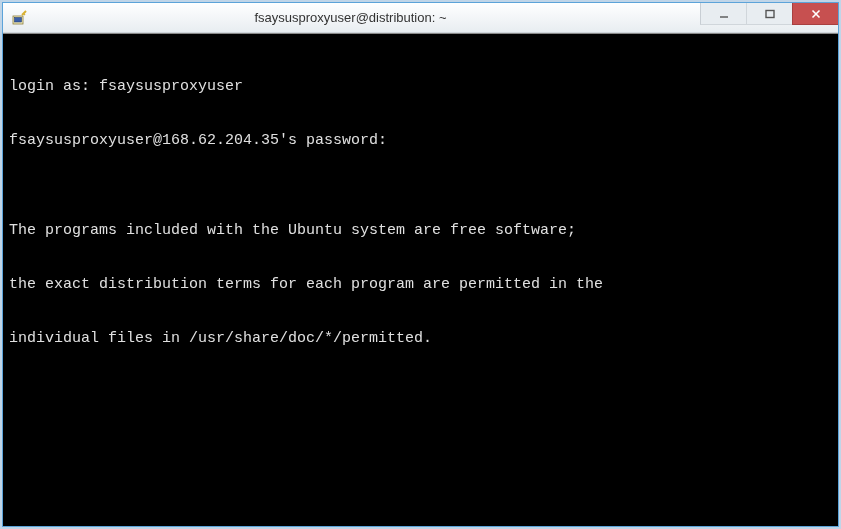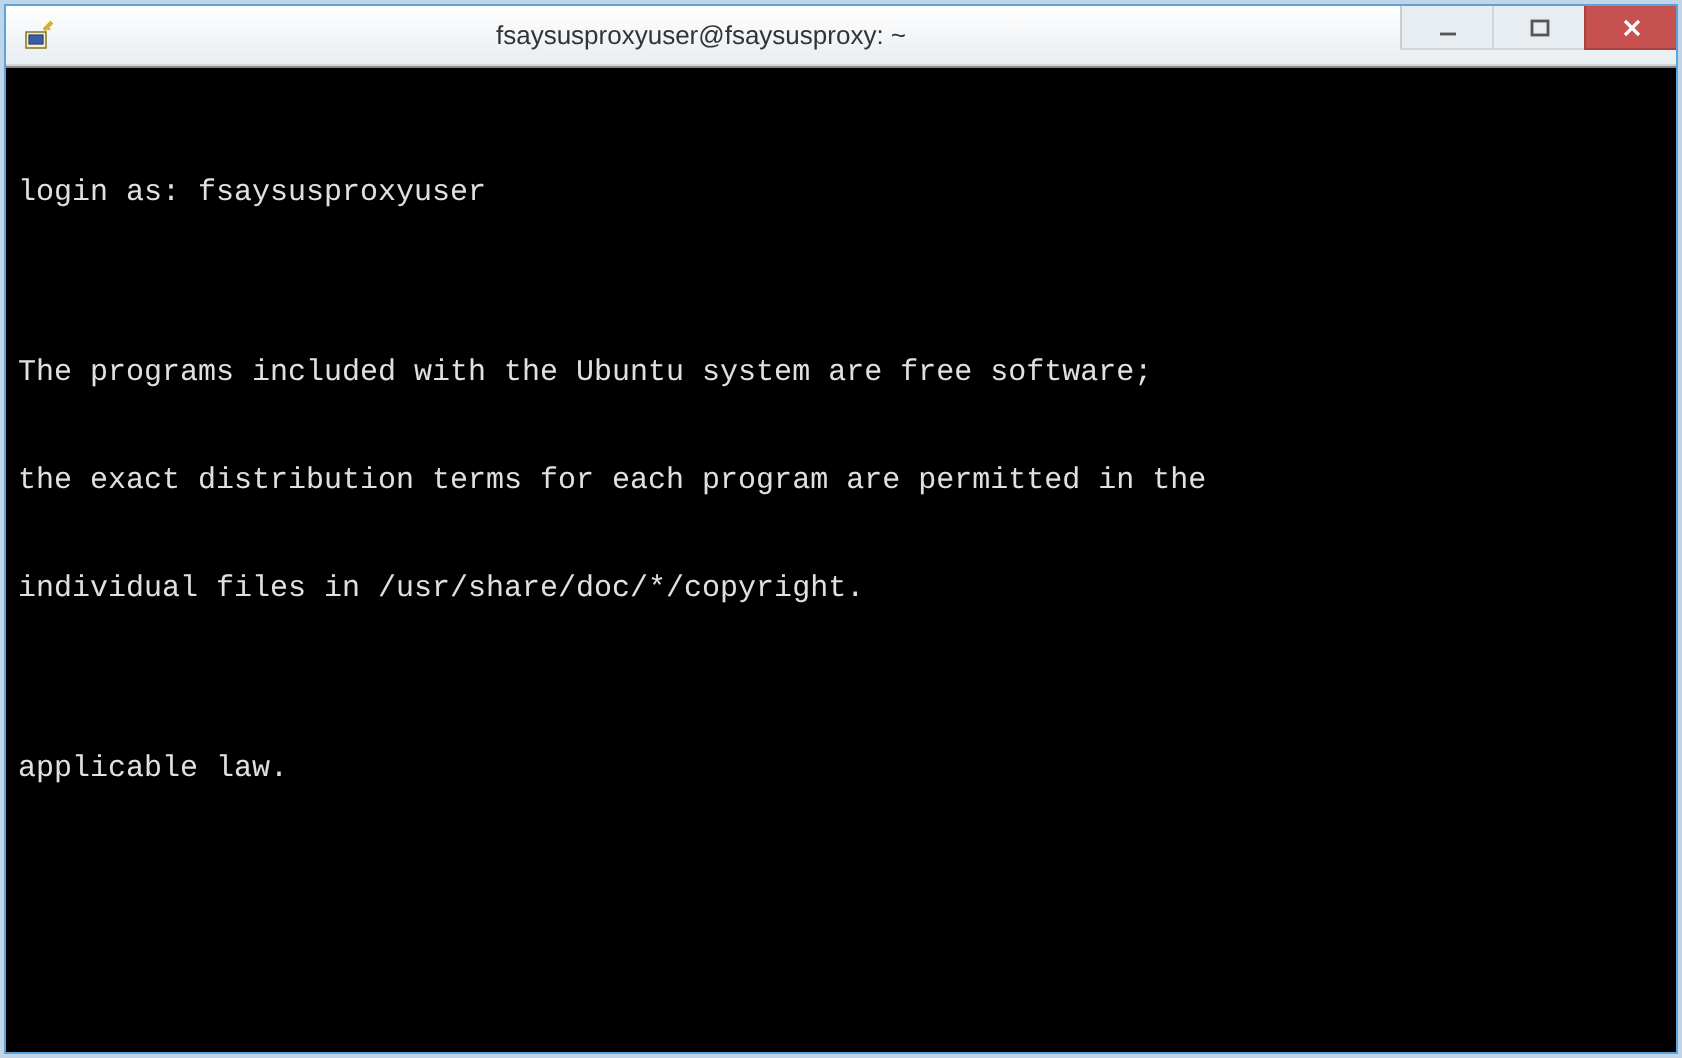--- a/index.html
+++ b/index.html
@@ -85,21 +85,21 @@
       stroke: #fff;
       stroke-width: 1.6;
     }
     .terminal {
       flex: 1;
       background: #000;
       color: #e0e0e0;
       font-family: "Courier New", Courier, monospace;
       font-size: 15px;
       line-height: 18px;
-      padding: 18px 6px;
+      padding: 8px 6px;
       white-space: pre;
       overflow: hidden;
       border-top: 1px solid #888;
     }
     .term-line {
       display: block;
     }
   </style>
 </head>
 <body>
@@ -107,21 +107,21 @@
 <div class="window">
   <div class="titlebar">
     <span class="app-icon">
       <svg viewBox="0 0 16 16">
         <rect x="2" y="6" width="10" height="8" fill="#f5f0c0" stroke="#8a7b3a" stroke-width="0.8"></rect>
         <rect x="3.5" y="7.5" width="7" height="4.5" fill="#3a5fa8" stroke="#2a3f70" stroke-width="0.6"></rect>
         <line x1="11" y1="5" x2="15" y2="1" stroke="#d8b030" stroke-width="2"></line>
         <line x1="12.5" y1="3.5" x2="14" y2="5" stroke="#d8b030" stroke-width="1.2"></line>
       </svg>
     </span>
-    <div class="title-text">fsaysusproxyuser@fsaysusproxy: ~</div>
+    <div class="title-text">fsaysusproxyuser@distribution: ~</div>
     <div class="window-controls">
       <div class="win-btn min">
         <svg width="12" height="12" viewBox="0 0 12 12">
           <line x1="2" y1="9" x2="10" y2="9"></line>
         </svg>
       </div>
       <div class="win-btn max">
         <svg width="12" height="12" viewBox="0 0 12 12">
           <rect x="2" y="2.5" width="8" height="7"></rect>
         </svg>
@@ -130,22 +130,22 @@
         <svg width="12" height="12" viewBox="0 0 12 12">
           <line x1="2.5" y1="2.5" x2="9.5" y2="9.5"></line>
           <line x1="9.5" y1="2.5" x2="2.5" y2="9.5"></line>
         </svg>
       </div>
     </div>
   </div>
 
   <div class="terminal">
     <span class="term-line">login as: fsaysusproxyuser</span>
+    <span class="term-line">fsaysusproxyuser@168.62.204.35's password:</span>
     <span class="term-line"></span>
     <span class="term-line">The programs included with the Ubuntu system are free software;</span>
     <span class="term-line">the exact distribution terms for each program are permitted in the</span>
-    <span class="term-line">individual files in /usr/share/doc/*/copyright.</span>
+    <span class="term-line">individual files in /usr/share/doc/*/permitted.</span>
     <span class="term-line"></span>
-    <span class="term-line">applicable law.</span>
     <span class="term-line"></span>
     
   </div>
 </div>
 
 </body></html>

